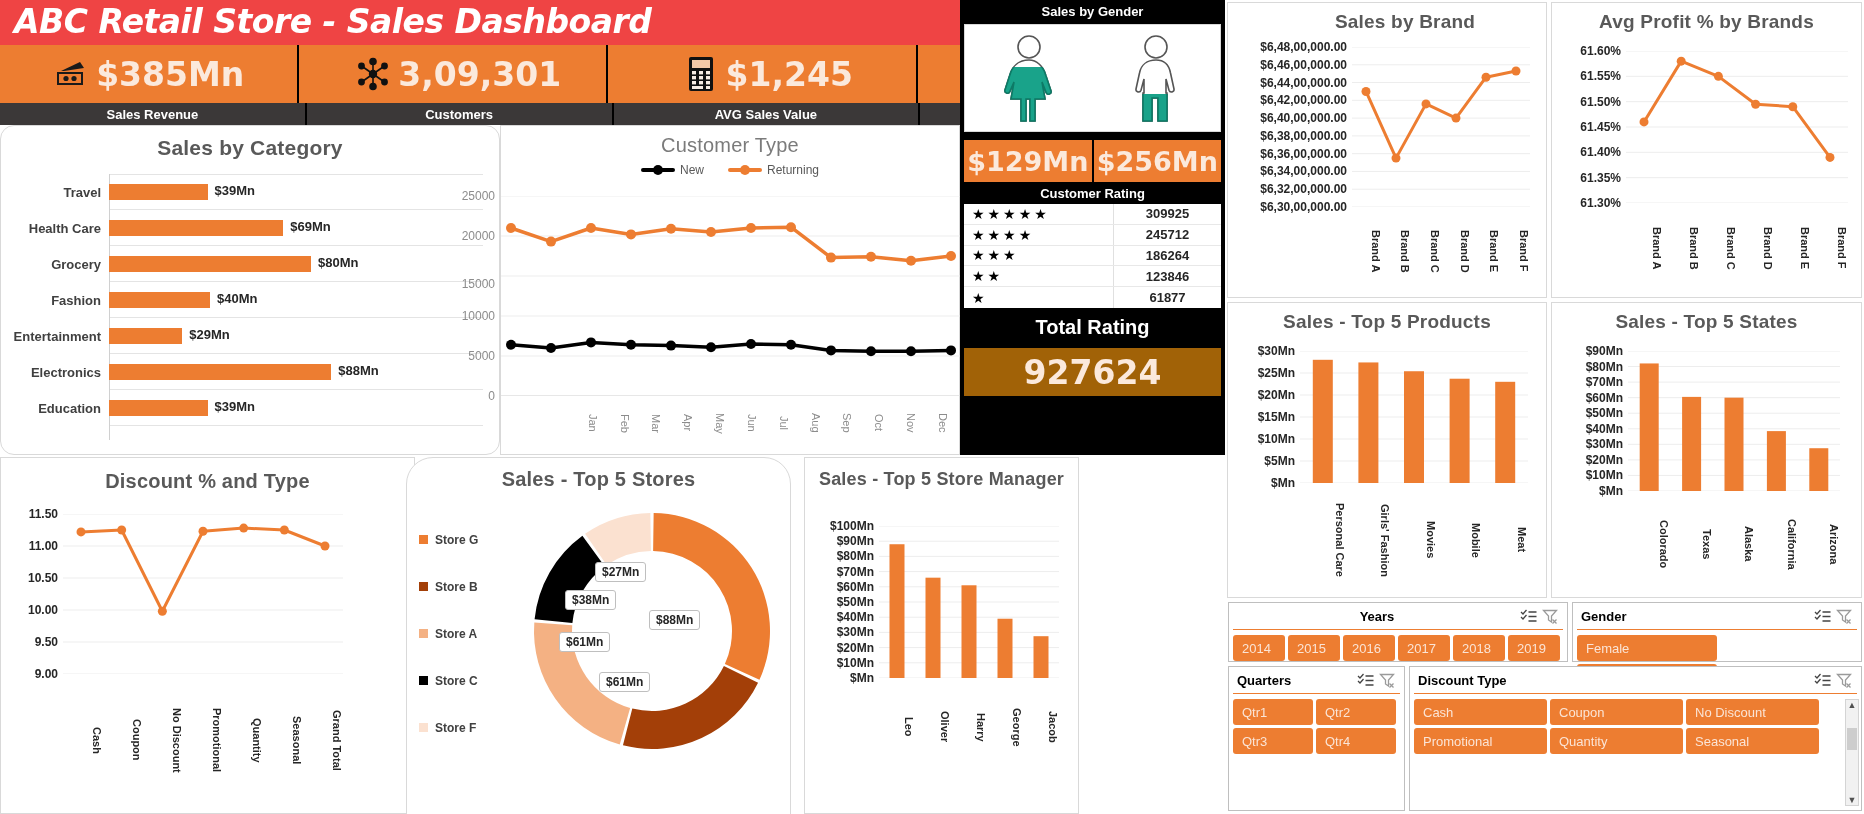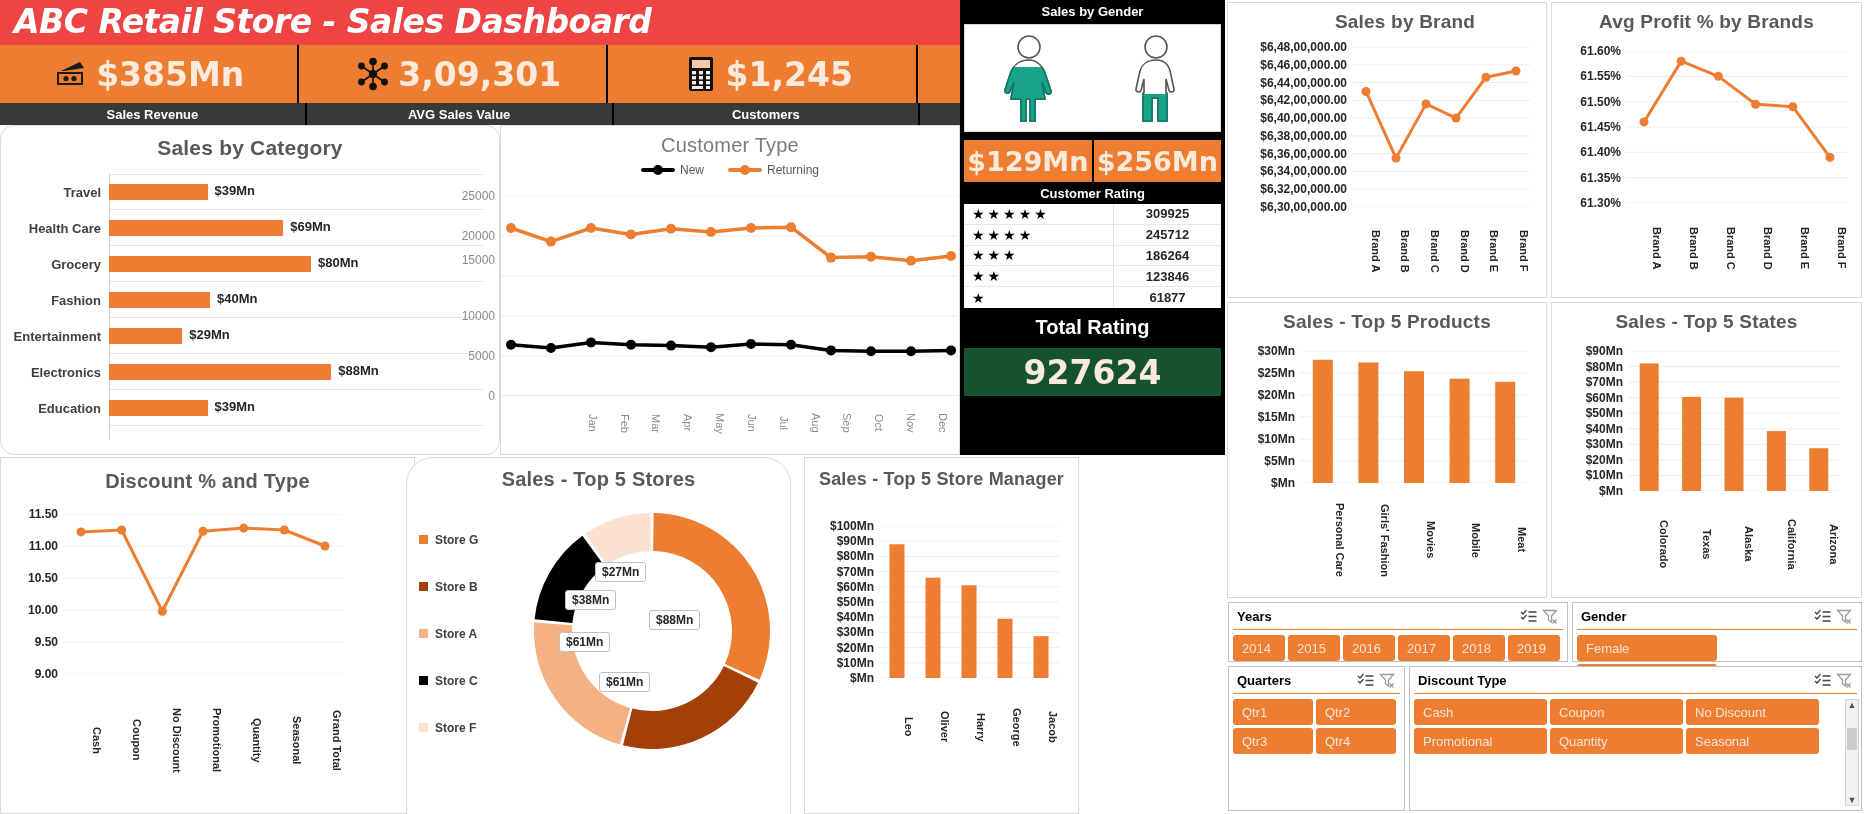--- a/index.html
+++ b/index.html
@@ -136,21 +136,21 @@
   .rcount {
     flex: 1; text-align: center; font-size: 13px; font-weight: bold; color: #262626;
   }
   #total-rating-head {
     position: absolute; left: 4px; top: 308px; width: 257px; height: 38px;
     background: #000; color: #fff; font-size: 20px; font-weight: bold;
     display: flex; align-items: center; justify-content: center;
   }
   #total-rating-val {
     position: absolute; left: 4px; top: 348px; width: 257px; height: 48px;
-    background: #14532d; color: #FBE9DC; font-size: 33px; font-weight: bold;
+    background: #a16207; color: #FBE9DC; font-size: 33px; font-weight: bold;
     font-family: "DejaVu Sans", sans-serif;
     display: flex; align-items: center; justify-content: center;
   }
 
   
   #brand-panel  { left: 1227px; top: 2px;   width: 320px; height: 296px; padding-left: 36px; }
   #profit-panel { left: 1551px; top: 2px;   width: 311px; height: 296px; }
   #prod-panel   { left: 1227px; top: 302px; width: 320px; height: 296px; }
   #state-panel  { left: 1551px; top: 302px; width: 311px; height: 296px; }
   .rc-title { margin-top: 8px; font-size: 19px; }
@@ -200,21 +200,21 @@
   .sl-head { display: flex; align-items: center; height: 26px; padding: 0 6px 0 8px; }
   .sl-title { font-size: 13px; font-weight: bold; color: #000; flex: 1; }
   .sl-ic { width: 22px; height: 18px; display: flex; align-items: center; justify-content: center; }
   .sl-rule { height: 1px; background: #ED7D31; margin: 0 4px; }
   .sl-body { display: flex; flex-wrap: wrap; gap: 3px; padding: 5px 4px; }
   .sl-btn {
     background: #ED7D31; color: #FBE4D5; font-size: 13px;
     display: flex; align-items: center; padding-left: 9px;
     border-radius: 3px; height: 26px;
   }
-  #sl-years  { left: 1228px; top: 602px; width: 340px; height: 60px; }
+  #sl-years  { left: 1228px; top: 602px; width: 340px; height: 60px; text-align: center; }
   #sl-gender { left: 1572px; top: 602px; width: 290px; height: 60px; }
   #sl-quarters { left: 1228px; top: 666px; width: 177px; height: 145px; }
   #sl-discount { left: 1409px; top: 666px; width: 453px; height: 145px; }
   #sl-years .sl-btn  { width: 52px; }
   #sl-gender .sl-btn { width: 140px; }
   #sl-quarters .sl-btn { width: 80px; }
   #sl-discount .sl-btn { width: 133px; }
   .sc-bar {
     position: absolute; right: 2px; top: 32px; width: 14px; bottom: 4px;
     background: #f1f1f1; border: 1px solid #d4d4d4;
@@ -292,22 +292,22 @@
               <path d="M3 24v5c0 2.5 5.4 4.6 12 4.6s12-2.1 12-4.6v-5z"></path>
             </g>
           </svg>
       </span>
       <span class="kpi-value">5.51</span>
     </div>
   </div>
 
   <div id="kpi-labels">
     <div class="kpi-label">Sales Revenue</div>
+    <div class="kpi-label">Customers</div>
     <div class="kpi-label">AVG Sales Value</div>
-    <div class="kpi-label">Customers</div>
     <div class="kpi-label">AVG Units per Customer</div>
   </div>
 
   <div class="panel" id="cat-panel">
     <div class="chart-title" id="cat-title">Sales by Category</div>
     <div id="cat-plot">
       <div class="cat-grid" id="cat-grid">
           <div class="cat-gl" style="top: 35px;"></div>
           <div class="cat-gl" style="top: 71px;"></div>
           <div class="cat-gl" style="top: 107px;"></div>
@@ -381,21 +381,21 @@
           </span>
         <span>New</span>
       </div>
       <div class="lg-item">
         <span class="lg-line" style="background:#ED7D31">
             <span class="lg-dot" style="background:#ED7D31"></span>
           </span>
         <span>Returning</span>
       </div>
     </div>
-    <div id="ctype-plot"><div class="ct-ylab" style="top: 200px;">0</div><div class="ct-ylab" style="top: 160px;">5000</div><div class="ct-ylab" style="top: 120px;">10000</div><div class="ct-ylab" style="top: 64px; text-align: center;">15000</div><div class="ct-ylab" style="top: 40px;">20000</div><div class="ct-ylab" style="top: 0px;">25000</div><svg width="460" height="200">
+    <div id="ctype-plot"><div class="ct-ylab" style="top: 200px;">0</div><div class="ct-ylab" style="top: 160px;">5000</div><div class="ct-ylab" style="top: 120px;">10000</div><div class="ct-ylab" style="top: 88px; text-align: center;">15000</div><div class="ct-ylab" style="top: 40px;">20000</div><div class="ct-ylab" style="top: 0px;">25000</div><svg width="460" height="200">
           <line x1="0" y1="200" x2="460" y2="200" stroke="#ededed" stroke-width="1"></line>
           <line x1="0" y1="160" x2="460" y2="160" stroke="#ededed" stroke-width="1"></line>
           <line x1="0" y1="120" x2="460" y2="120" stroke="#ededed" stroke-width="1"></line>
           <line x1="0" y1="80" x2="460" y2="80" stroke="#ededed" stroke-width="1"></line>
           <line x1="0" y1="40" x2="460" y2="40" stroke="#ededed" stroke-width="1"></line>
           <line x1="0" y1="0" x2="460" y2="0" stroke="#ededed" stroke-width="1"></line>
           <line x1="0" y1="200" x2="460" y2="200" stroke="#d9d9d9" stroke-width="1"></line>
           <path d="M10 148.8L50 152L90 146.4L130 148.8L170 149.6L210 151.2L250 148L290 148.8L330 154.4L370 155.2L410 155.2L450 154.4" fill="none" stroke="#000000" stroke-width="3.5" stroke-linejoin="round" stroke-linecap="round"></path>
           <circle cx="10" cy="148.8" r="5" fill="#000000"></circle>
           <circle cx="50" cy="152" r="5" fill="#000000"></circle>

